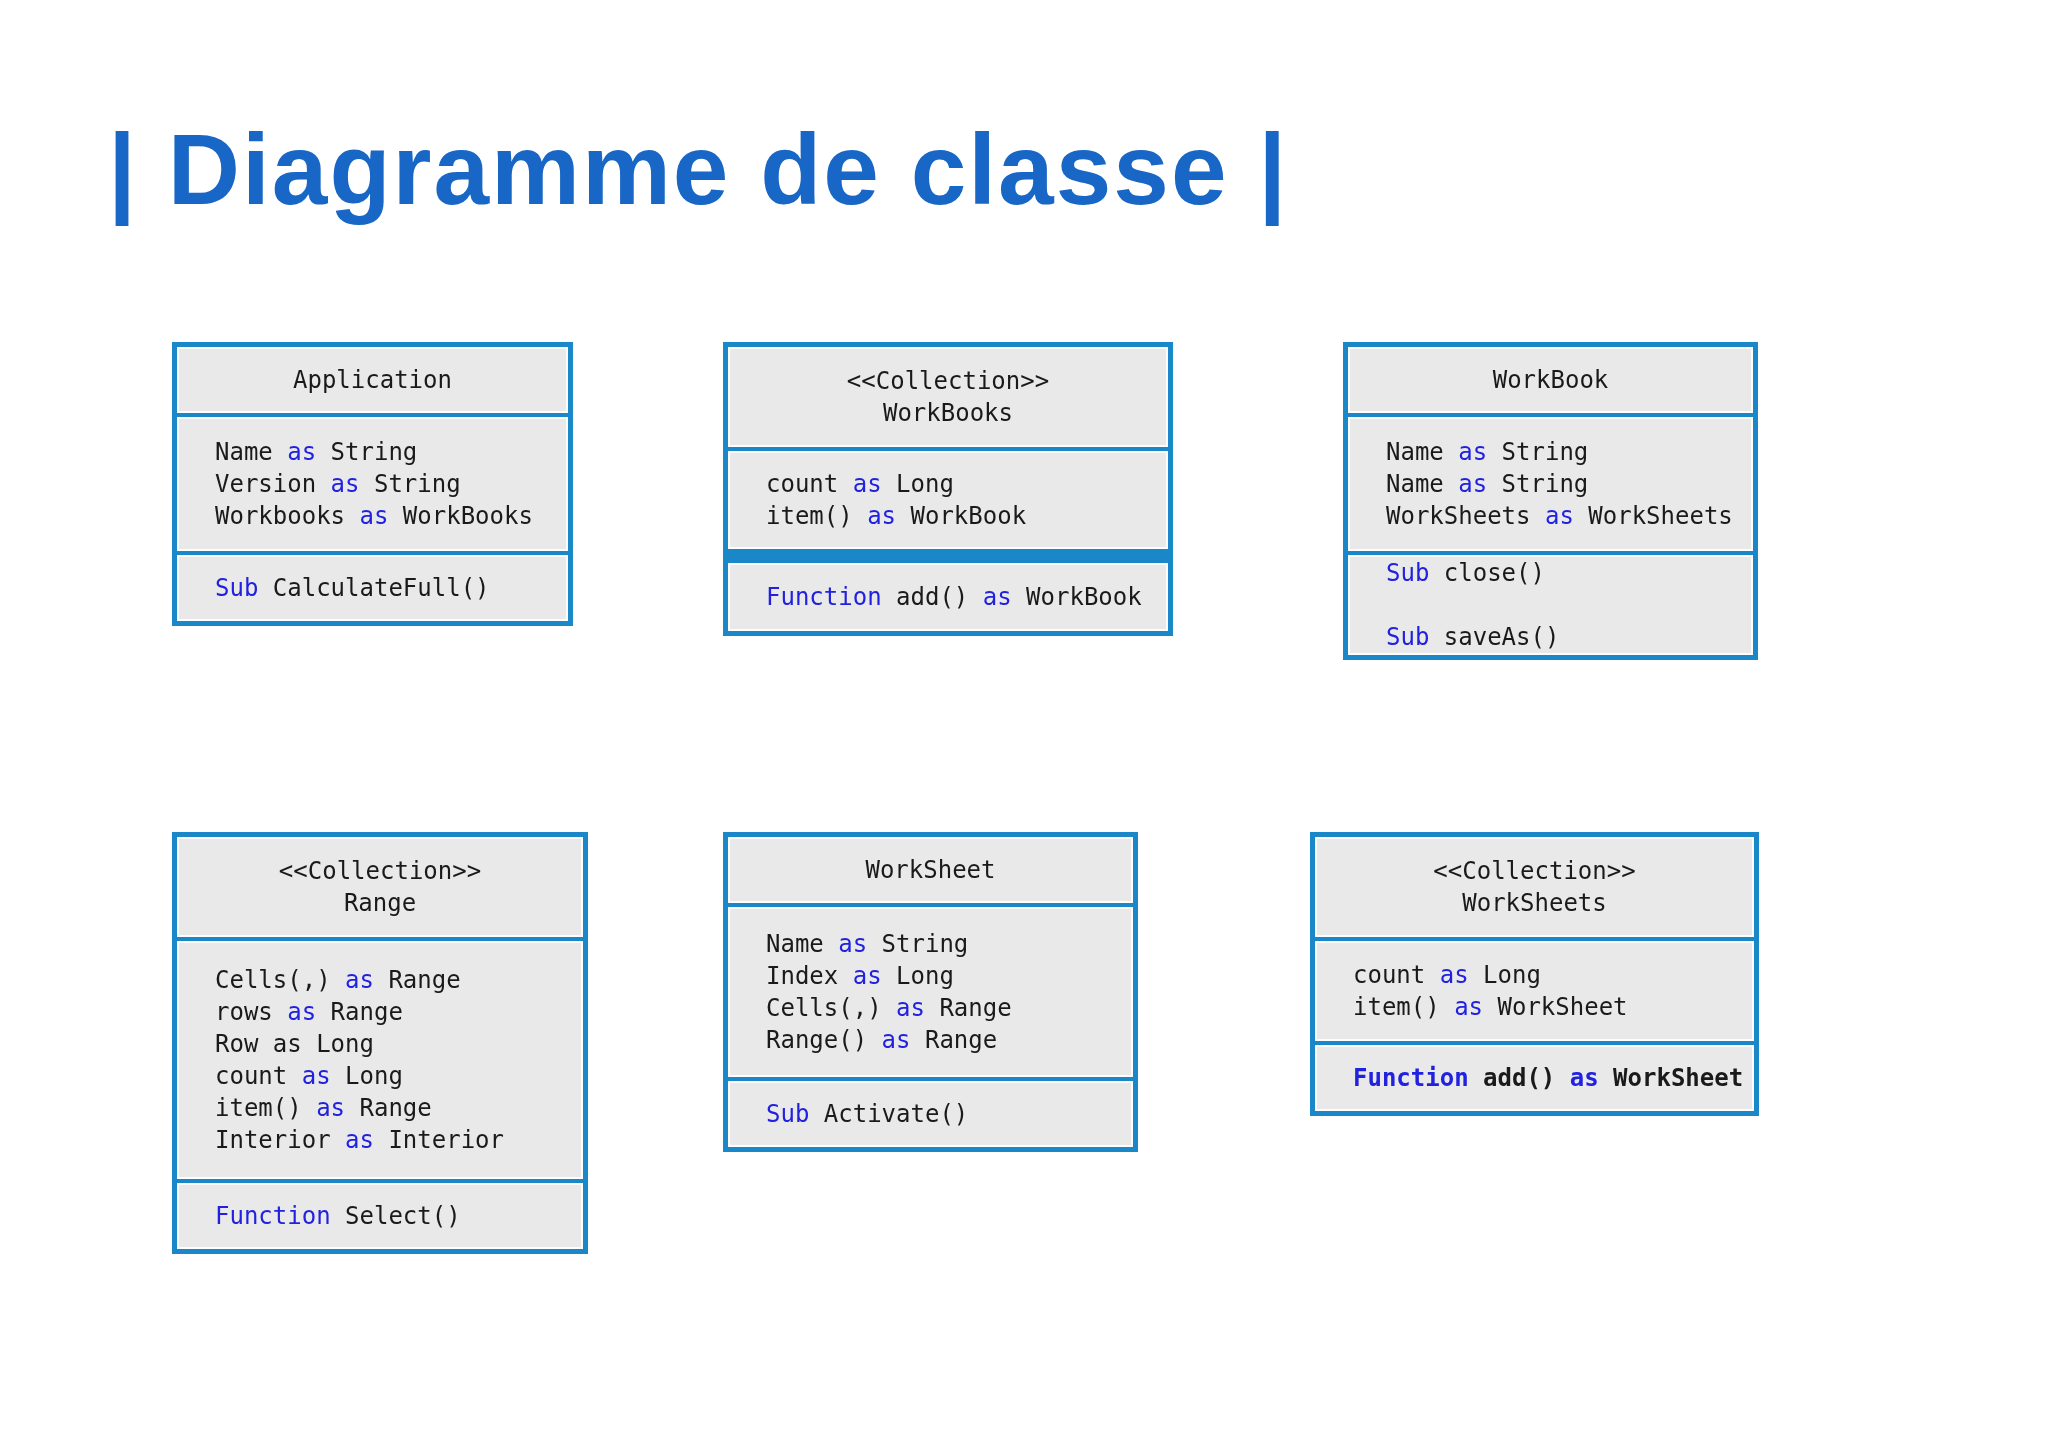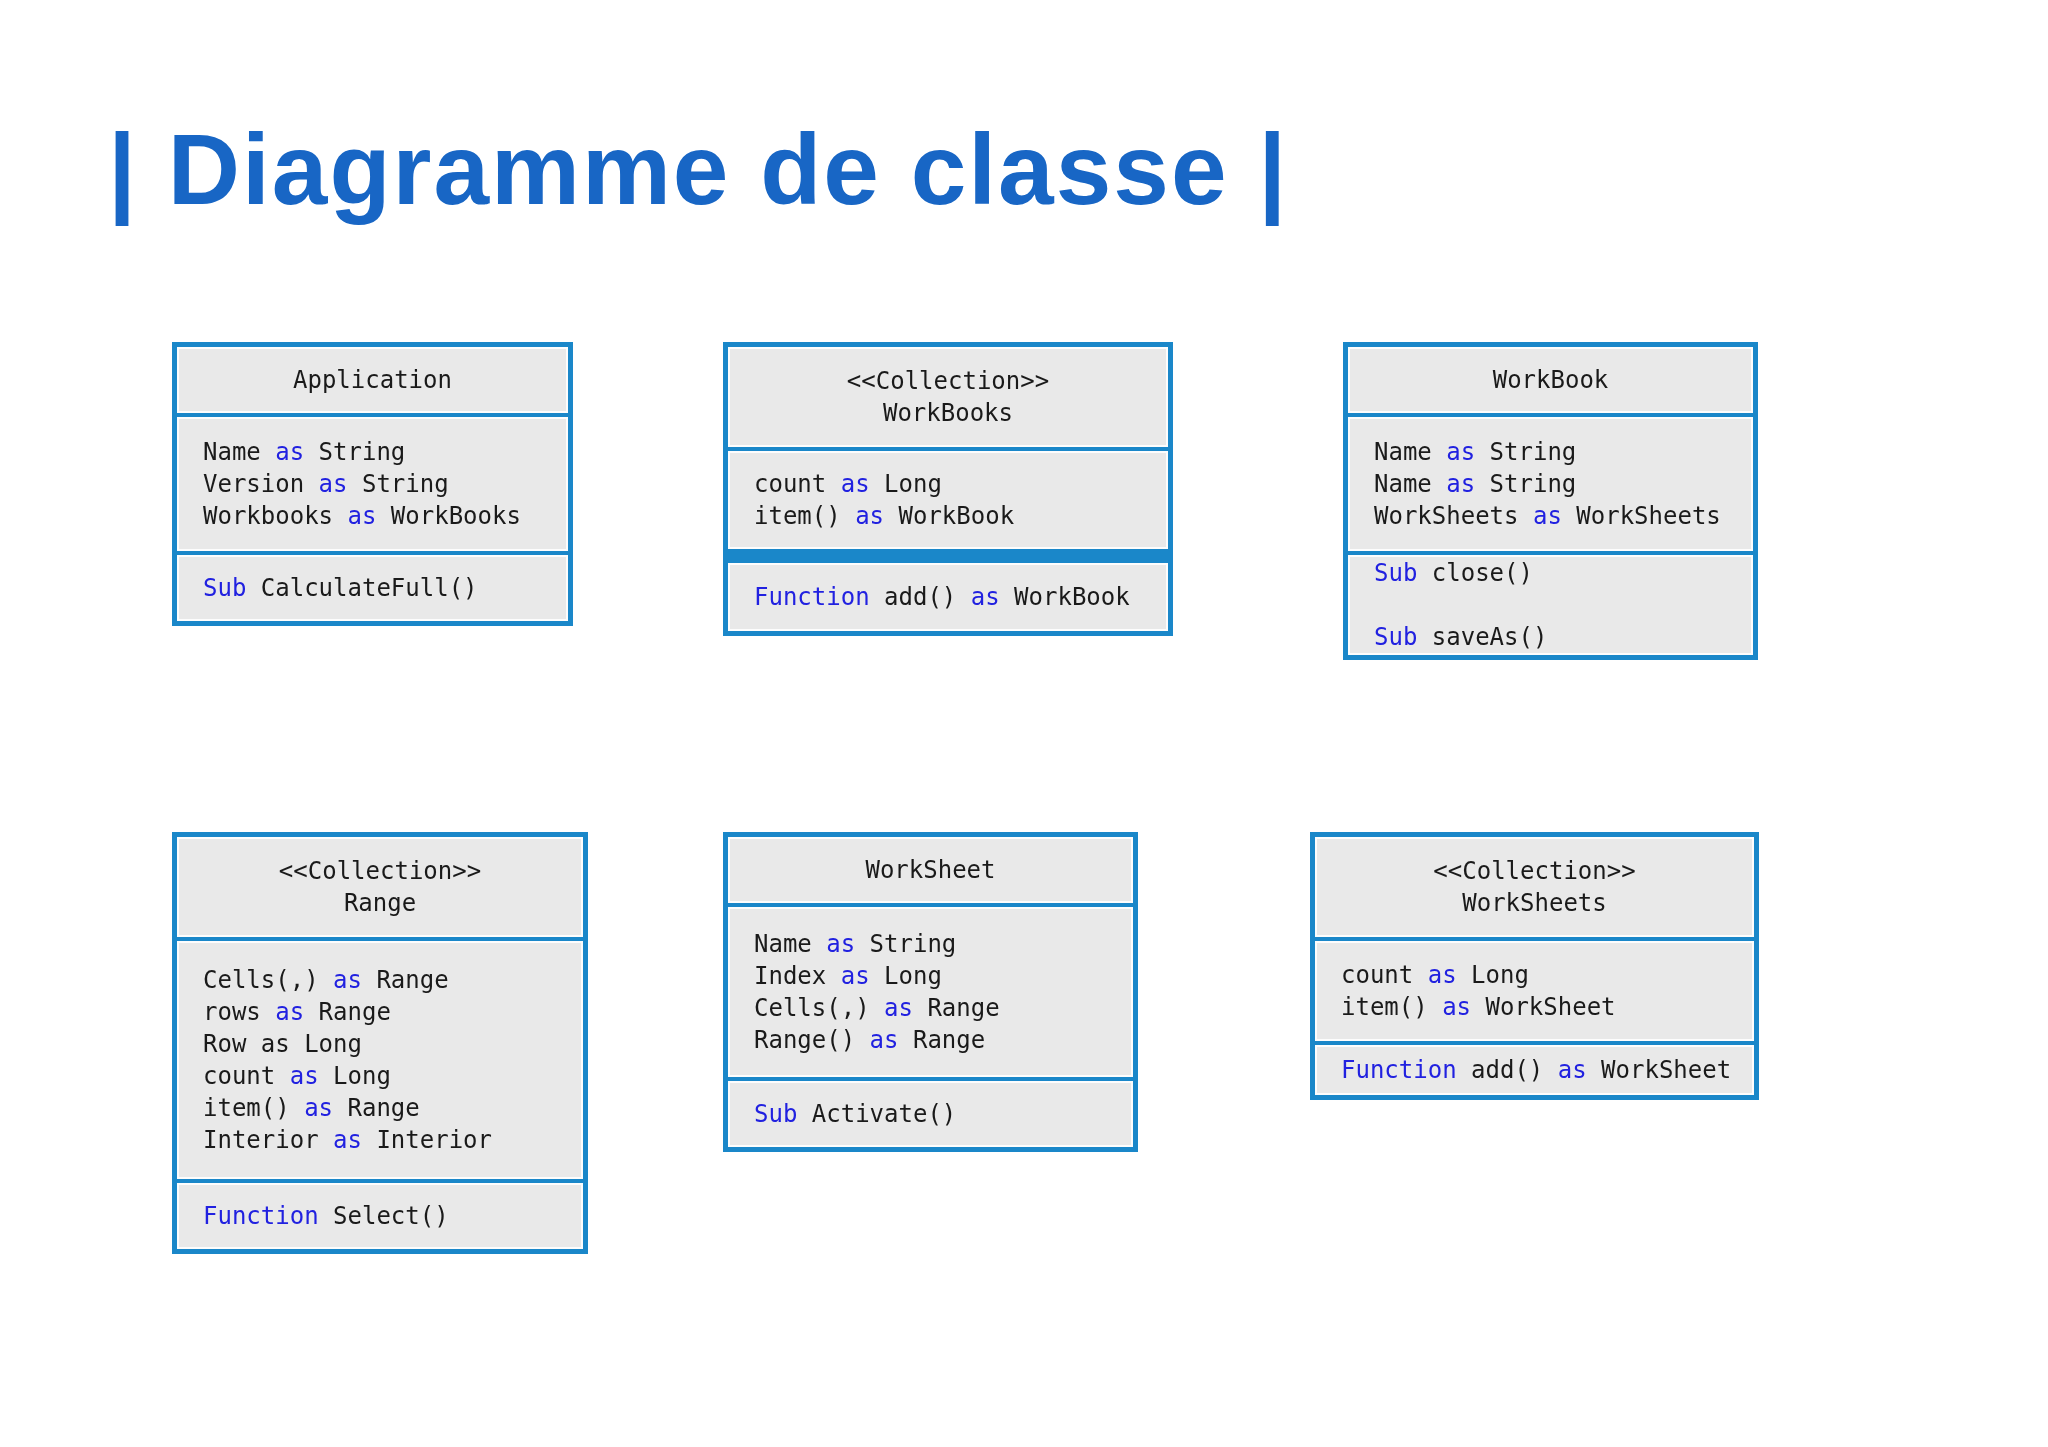--- a/index.html
+++ b/index.html
@@ -39,21 +39,21 @@
     border:2px solid var(--box-inset);
     font-family:"DejaVu Sans Mono","Liberation Mono",monospace;
     font-size:24px;
     line-height:32px;
     color:var(--code-text);
     display:flex;
     flex-direction:column;
     justify-content:center;
   }
   .sec-h{align-items:center;text-align:center;}
-  .sec-a,.sec-m{padding-left:24px;padding-right:8px;align-items:flex-start;}
+  .sec-a,.sec-m{padding-left:36px;padding-right:8px;align-items:flex-start;}
   .kw{color:var(--keyword);}
 
   
   .pos-application{left:172px;top:342px;width:401px;}
   .pos-application .sec-h{height:66px;}
   .pos-application .sec-a{height:134px;}
   .pos-application .sec-m{height:66px;}
 
   .pos-workbooks{left:723px;top:342px;width:450px;}
   .pos-workbooks .sec-h{height:100px;}
@@ -71,21 +71,21 @@
   .pos-range .sec-m{height:66px;}
 
   .pos-worksheet{left:723px;top:832px;width:415px;}
   .pos-worksheet .sec-h{height:66px;}
   .pos-worksheet .sec-a{height:170px;}
   .pos-worksheet .sec-m{height:66px;}
 
   .pos-worksheets{left:1310px;top:832px;width:449px;}
   .pos-worksheets .sec-h{height:100px;}
   .pos-worksheets .sec-a{height:100px;}
-  .pos-worksheets .sec-m{height:50px;}
+  .pos-worksheets .sec-m{height:66px;font-weight:bold;}
 </style>
 </head>
 <body>
 
 <div>
   <h1 class="page-title">| Diagramme de classe |</h1>
   <div id="diagram-canvas">
       <div class="uml-box pos-application">
         <div class="sec sec-h">
           <div>Application</div>

